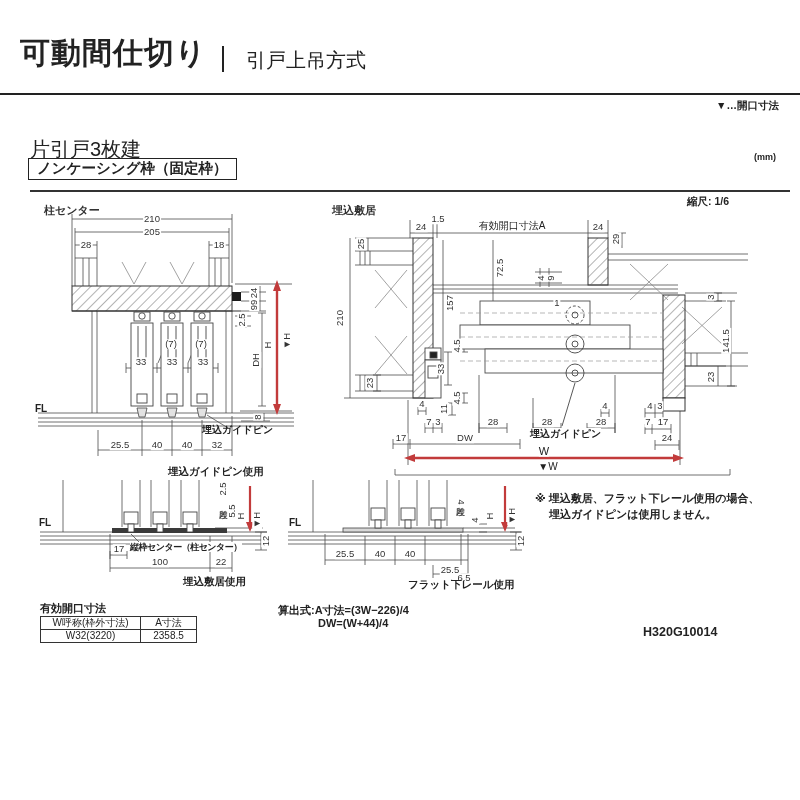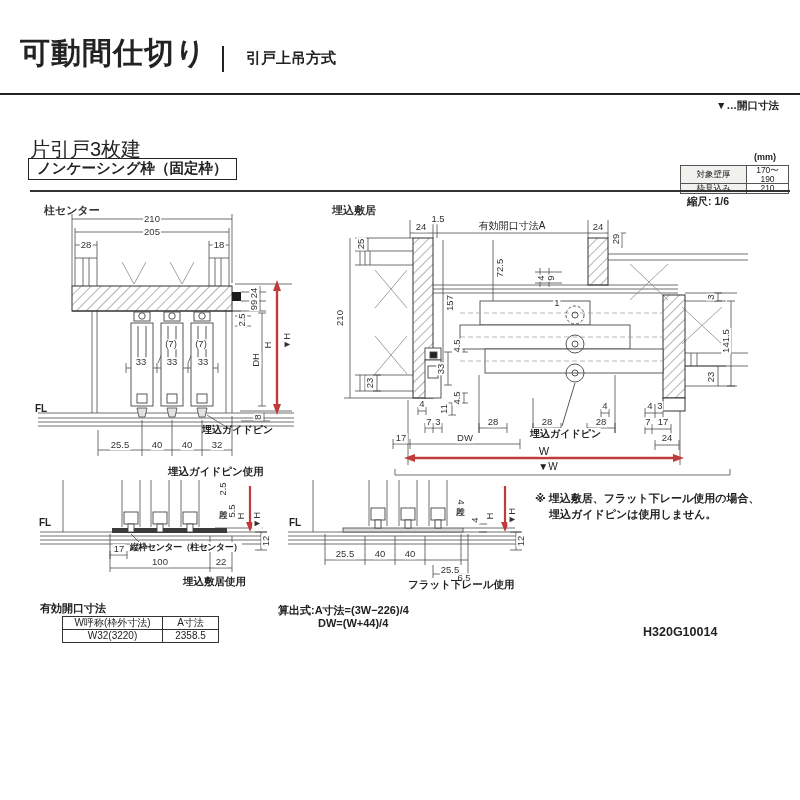--- a/index.html
+++ b/index.html
@@ -14,53 +14,41 @@
   .dim{ font-size:9.5px; background:#fff; padding:0 1px; color:#333; }
   .jp{ font-size:10px; color:#222; }
   .drawing{ position:absolute; }
   .drawing svg{ position:absolute; left:0; top:0; }
   .rule{ position:absolute; background:#222; }
   .dtitle{ font-size:11px; color:#333; }
   table.spec{ position:absolute; left:680px; top:165px; border-collapse:collapse; }
   table.spec td{ border:1px solid #555; font-size:8.5px; height:10px; text-align:center; padding:0 3px; line-height:1; }
   table.spec td.lab{ width:66px; background:#f1f1ee; }
   table.spec td.val{ width:42px; }
-  table.open{ position:absolute; left:40px; top:616px; border-collapse:collapse;margin-left:22px; }
+  table.open{ position:absolute; left:40px; top:616px; border-collapse:collapse; }
   table.open td{ border:1px solid #333; font-size:10px; height:13px; text-align:center; padding:0 4px; line-height:1; }
   table.open td.c1{ width:100px; }
   table.open td.c2{ width:56px; }
   .boxlabel{ border:1.5px solid #222; padding:1px 8px 2px 8px; font-size:14.5px; }
 </style>
 </head>
 <body>
 
 <div id="page">
 
   <div class="t" style="left:20px;top:36px;font-size:30px;font-weight:800;letter-spacing:1px;">可動間仕切り</div>
   <div class="rule" style="left:222px;top:46px;width:2px;height:26px;"></div>
-  <div class="t" style="left:246px;top:49px;font-size:15px;font-weight:700;">引戸上吊方式</div>
+  <div class="t" style="left:246px;top:49px;font-size:20px;font-weight:400;">引戸上吊方式</div>
   <div class="rule" style="left:0;top:93px;width:800px;height:2px;"></div>
   <div class="t" style="left:716px;top:99px;font-size:10.5px;">▼…開口寸法</div>
 
   <div class="t" style="left:30px;top:138px;font-size:20px;font-weight:400;">片引戸3枚建</div>
   <div class="t boxlabel" style="left:28px;top:158px;">ノンケーシング枠（固定枠）</div>
   <div class="t" style="left:754px;top:152px;font-size:9px;">(mm)</div>
 
-  <table class="spec">
-    <tbody>
-        <tr>
-          <td class="lab">対象壁厚</td>
-          <td class="val">170〜190</td>
-        </tr>
-    <tr>
-          <td class="lab">枠見込み</td>
-          <td class="val">210</td>
-        </tr>
-  </tbody>
-    </table>
 
   <div class="rule" style="left:30px;top:190px;width:760px;height:2px;background:#333;"></div>
   <div class="t" style="left:687px;top:195px;font-size:10.5px;">縮尺: 1/6</div>
 
   <div class="drawing" style="left:30px;top:208px;width:270px;height:280px;">
     <svg width="270" height="280" viewBox="0 0 270 280">
       <defs>
         <pattern id="hA" width="7" height="7" patternUnits="userSpaceOnUse" patternTransform="rotate(45)">
           <line x1="0" y1="0" x2="0" y2="7" stroke="#9a9a9a" stroke-width="1.5"></line>
         </pattern>

